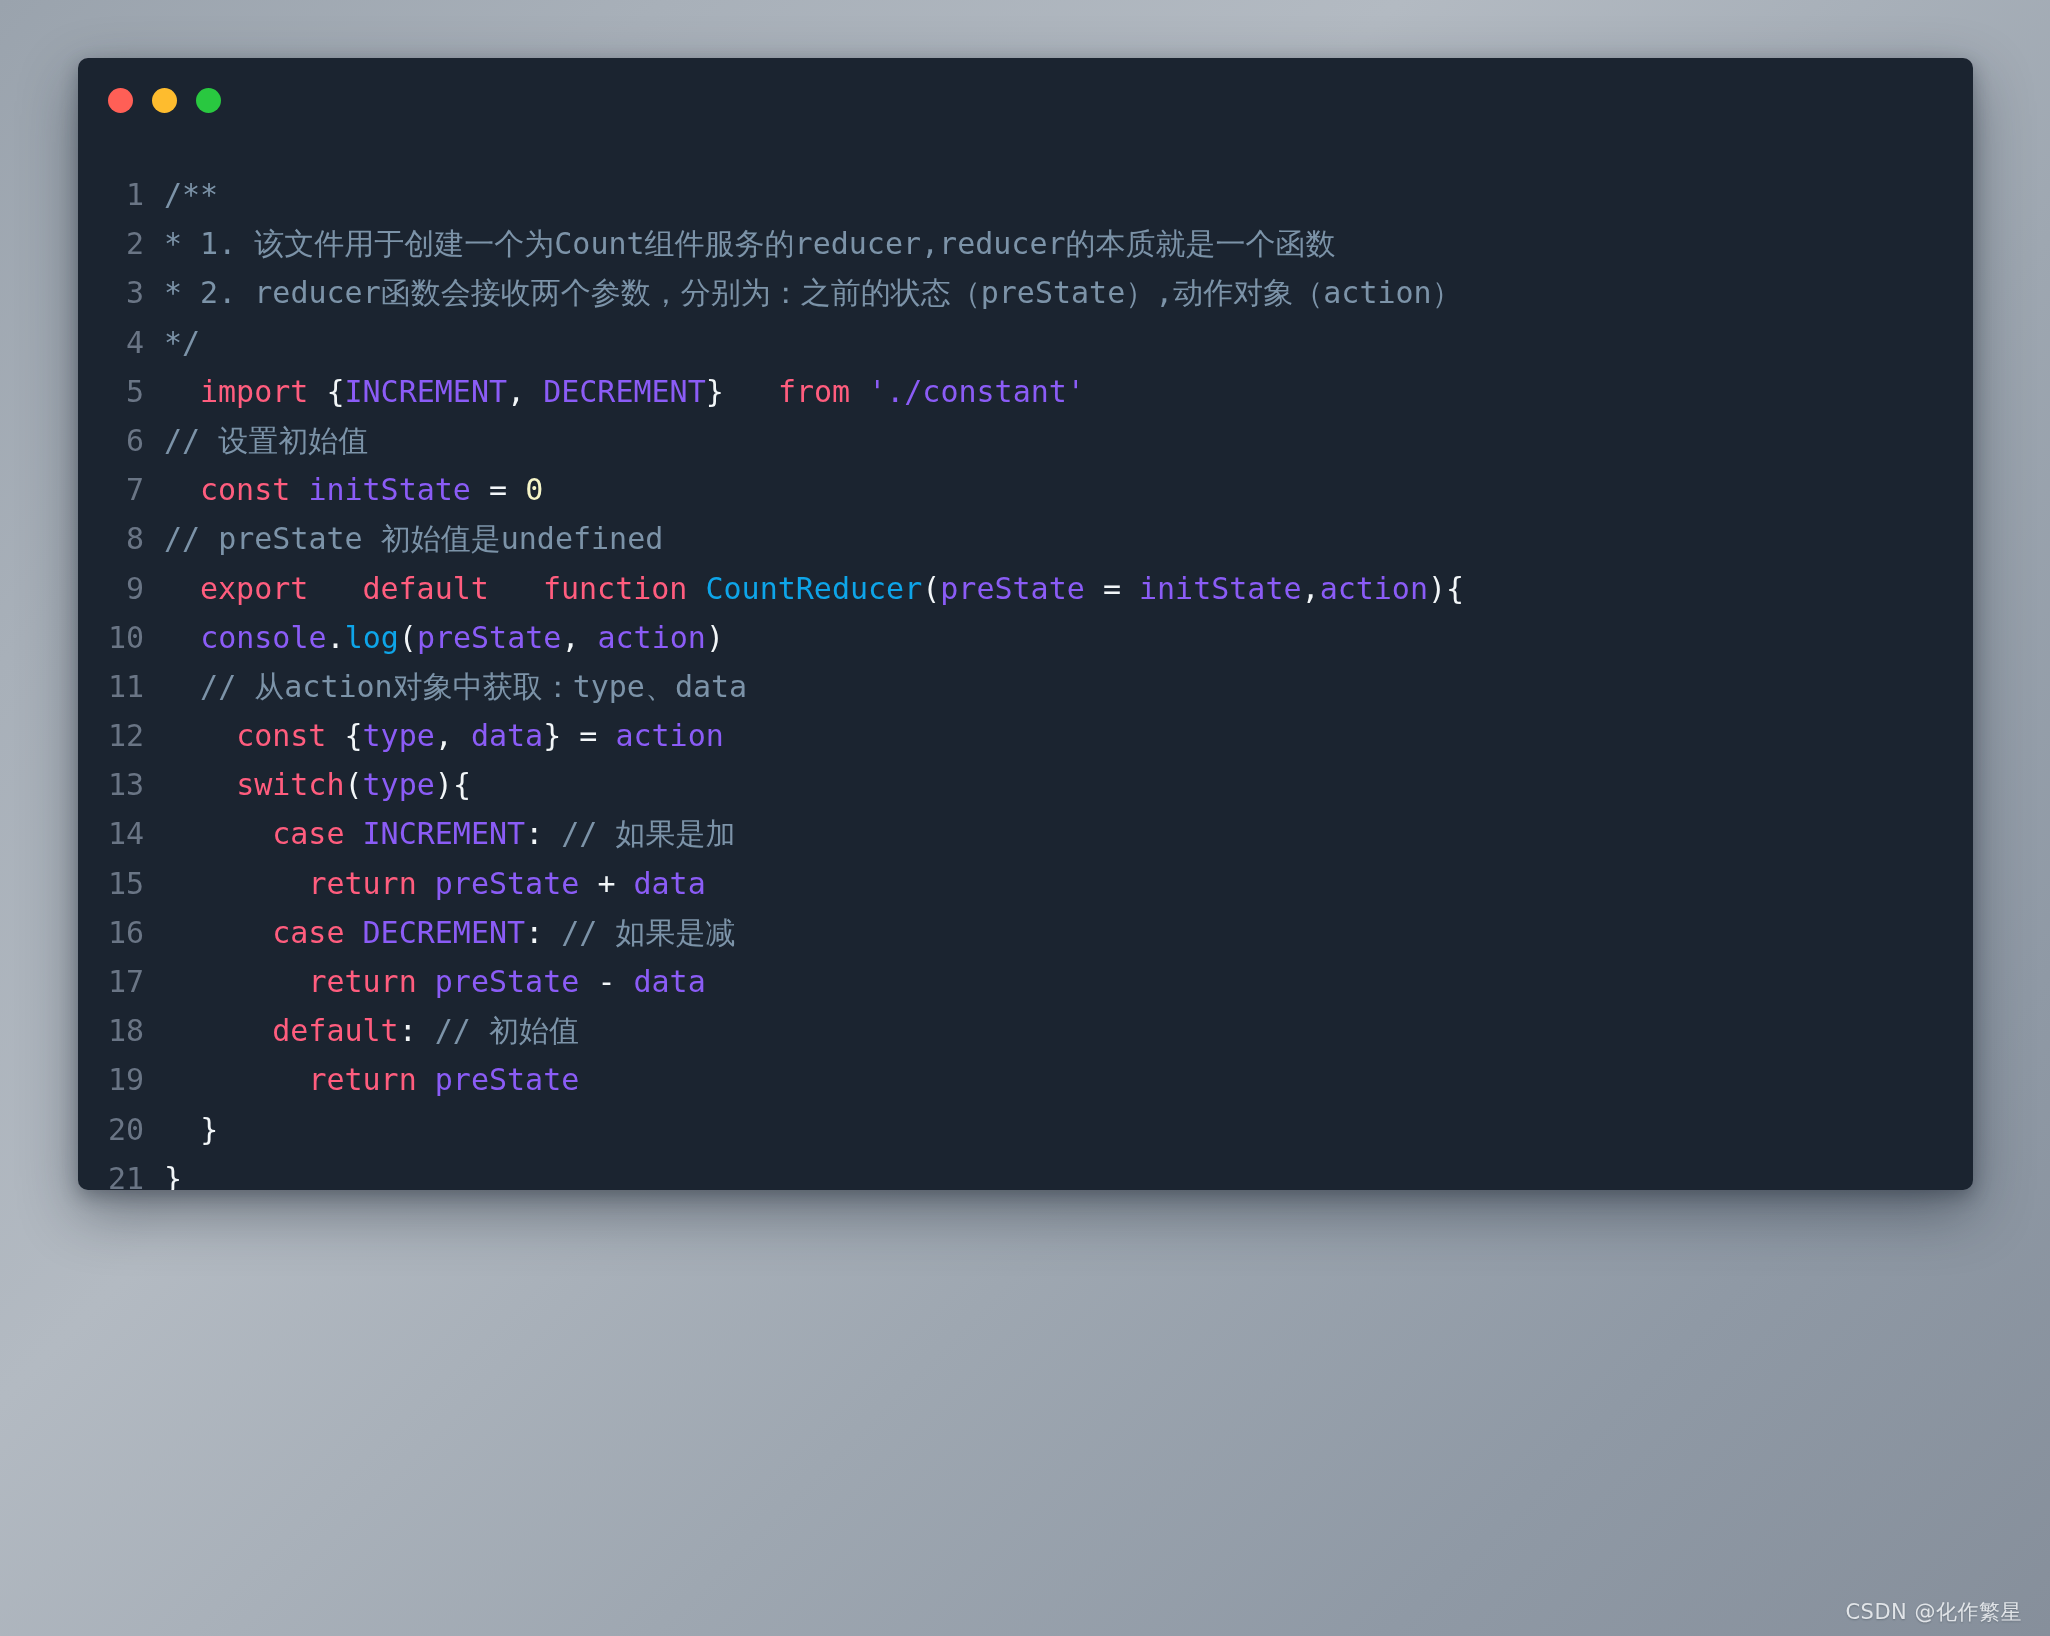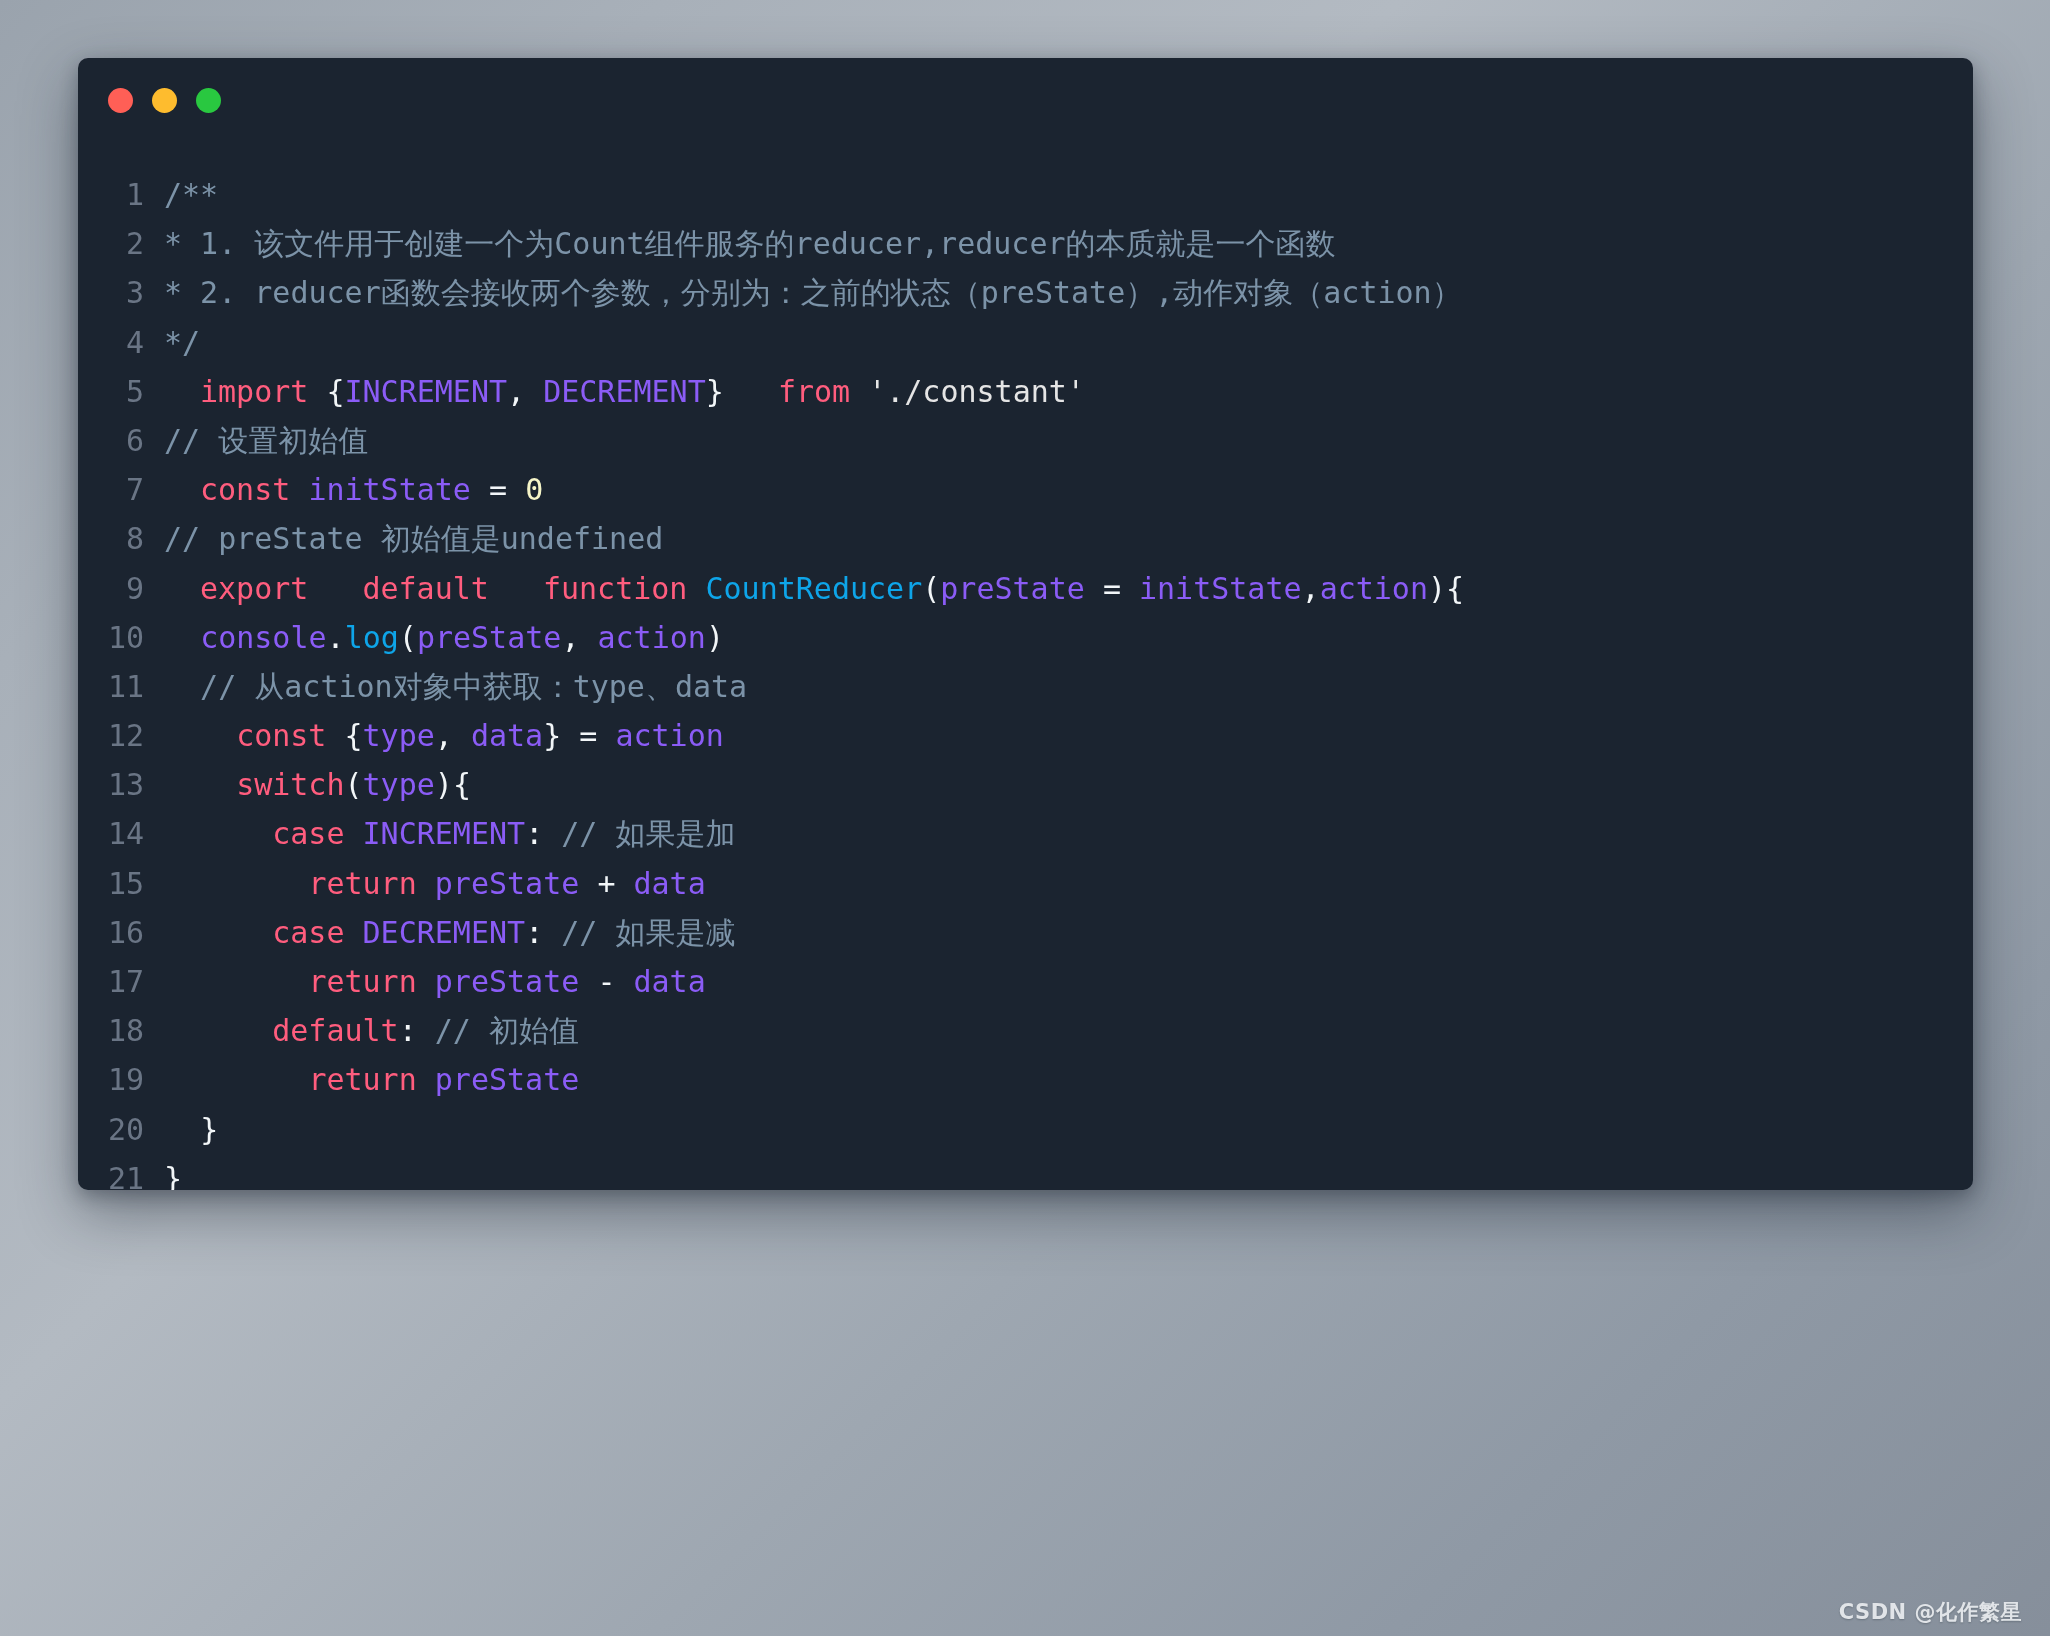--- a/index.html
+++ b/index.html
@@ -90,38 +90,37 @@
   .lc {
     flex: 1 1 auto;
     color: #e6edf3;
     overflow: visible;
   }
 
   
   .t-kw      { color: #ff5d7e; margin-left: 36px; }
   .t-fn      { color: #0ea5e9; }
   .t-var     { color: #8b5cf6; }
-  .t-str     { color: #e5e5e5; }
+  .t-str     { color: #8b5cf6; }
   .t-num     { color: #f6f5c8; }
   .t-com     { color: #7c93a8; }
   .t-punc    { color: #f2f6f8; }
   .t-op      { color: #f2f6f8; }
 
   
   #watermark {
     position: absolute;
     right: 28px;
     bottom: 10px;
     color: #e9ecef;
     font-family: "DejaVu Sans", sans-serif;
     font-size: 21px;
     opacity: 0.92;
     text-shadow: 0 1px 2px rgba(60,70,80,0.45);
     letter-spacing: 0.5px;
-    font-weight: bold;
   }
 </style>
 </head>
 <body>
 
 <div id="backdrop">
 
   <div id="code-window">
 
     <div id="window-controls">

